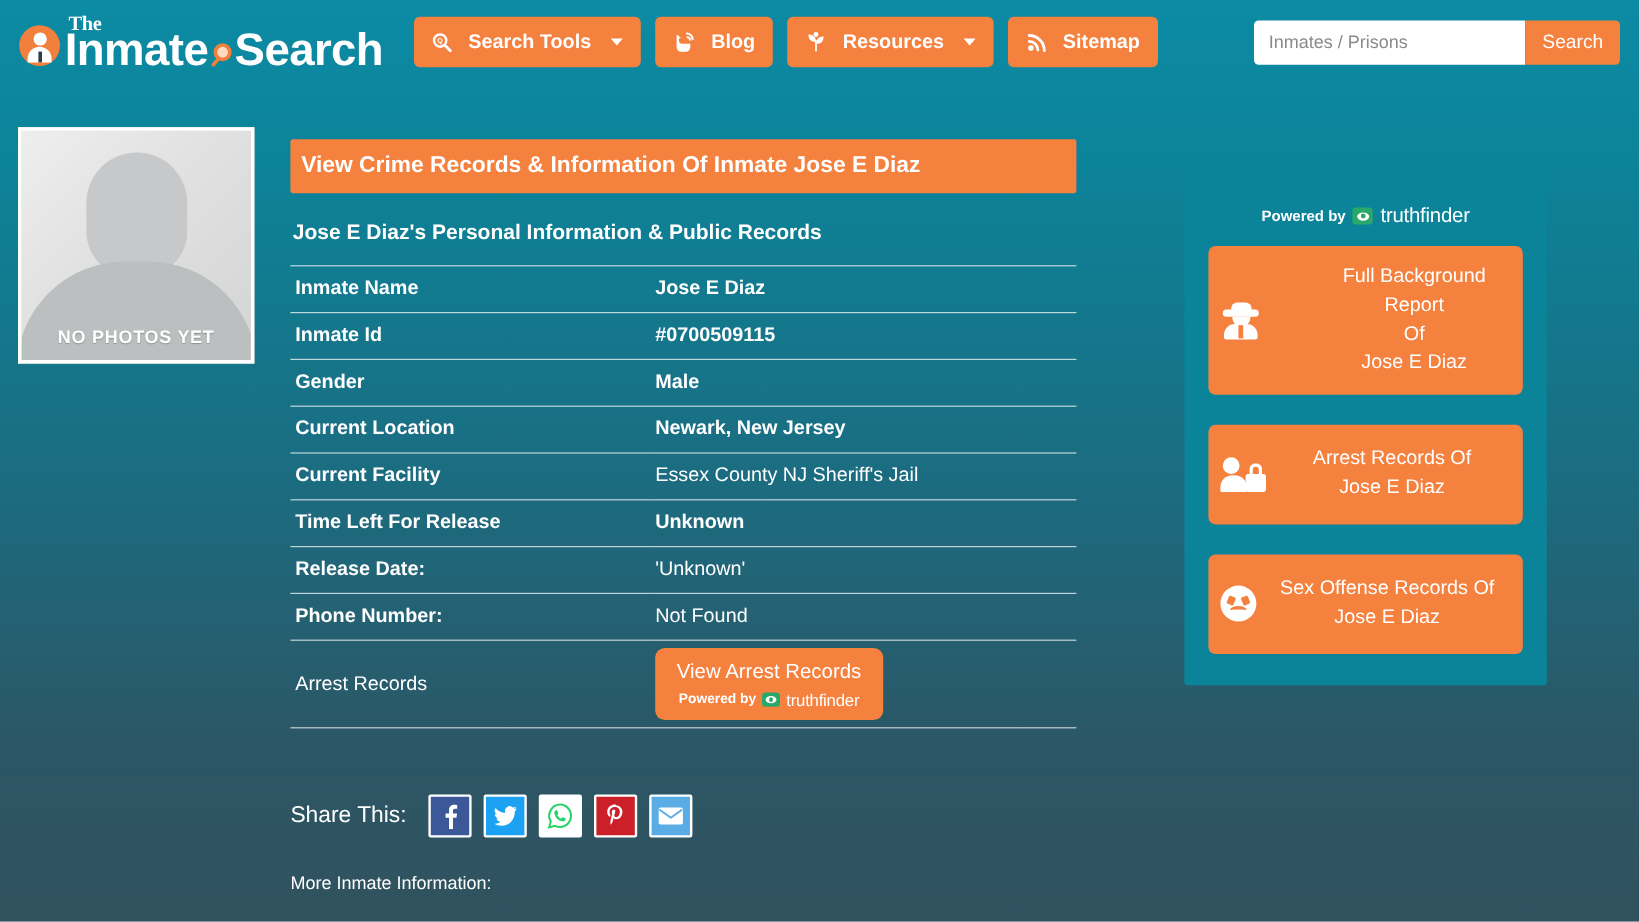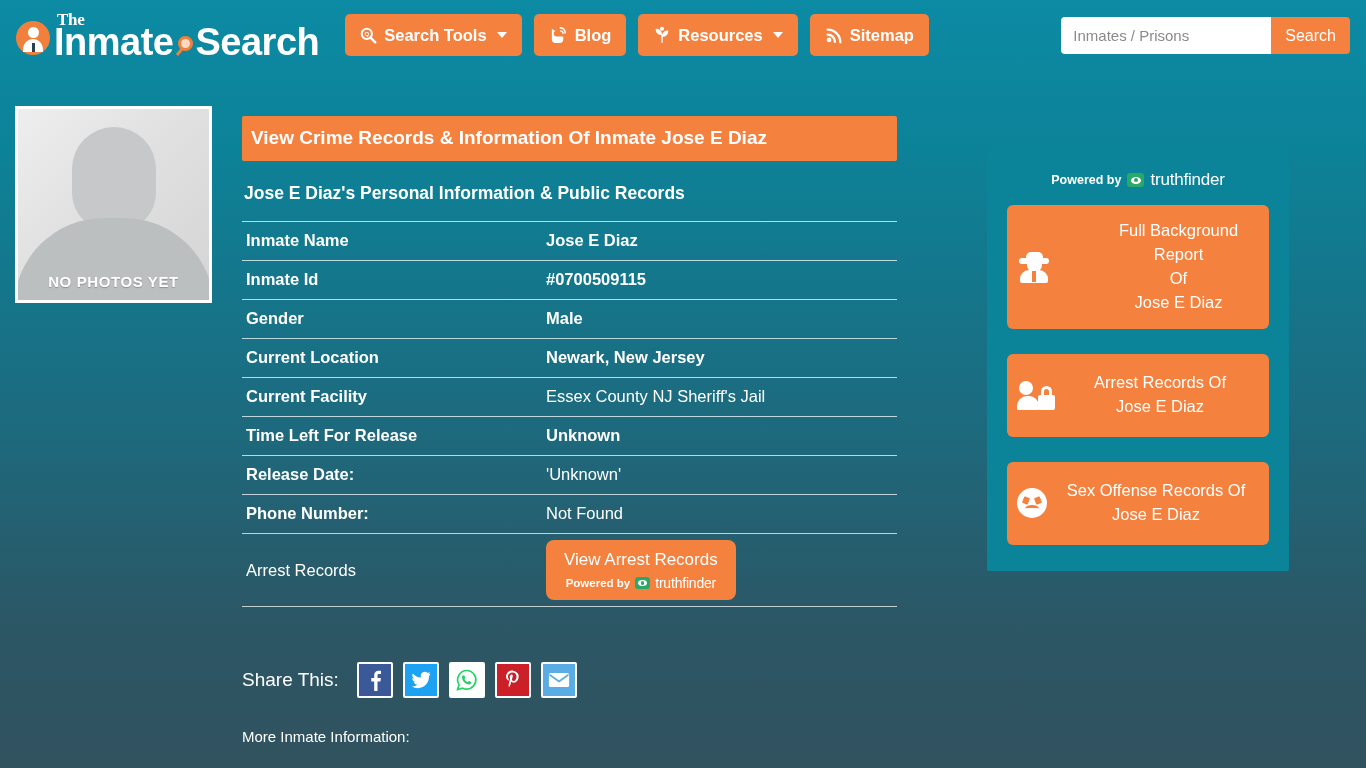--- a/index.html
+++ b/index.html
@@ -115,21 +115,21 @@
     background: #f5813f;
     color: #ffffff;
     border: none;
     border-radius: 5px;
     height: 42px;
     padding: 0 15px;
     font-size: 16.5px;
     font-weight: bold;
     display: flex;
     align-items: center;
-    gap: 7px;
+    gap: 13px;
     cursor: pointer;
     white-space: nowrap;
     font-family: "Liberation Sans", sans-serif;
   }
   .nav-ico { display: inline-flex; align-items: center; }
   .caret {
     width: 0; height: 0;
     border-left: 5px solid transparent;
     border-right: 5px solid transparent;
     border-top: 6px solid #ffffff;
@@ -137,21 +137,21 @@
   }
 
   .search-area {
     position: absolute;
     right: 16px;
     top: 17px;
     display: flex;
     align-items: center;
   }
   .search-input {
-    width: 210px;
+    width: 226px;
     height: 37px;
     border: none;
     border-radius: 4px 0 0 4px;
     padding: 0 12px;
     font-size: 15px;
     color: #555;
     font-family: "Liberation Sans", sans-serif;
     outline: none;
     background: #fff;
   }

